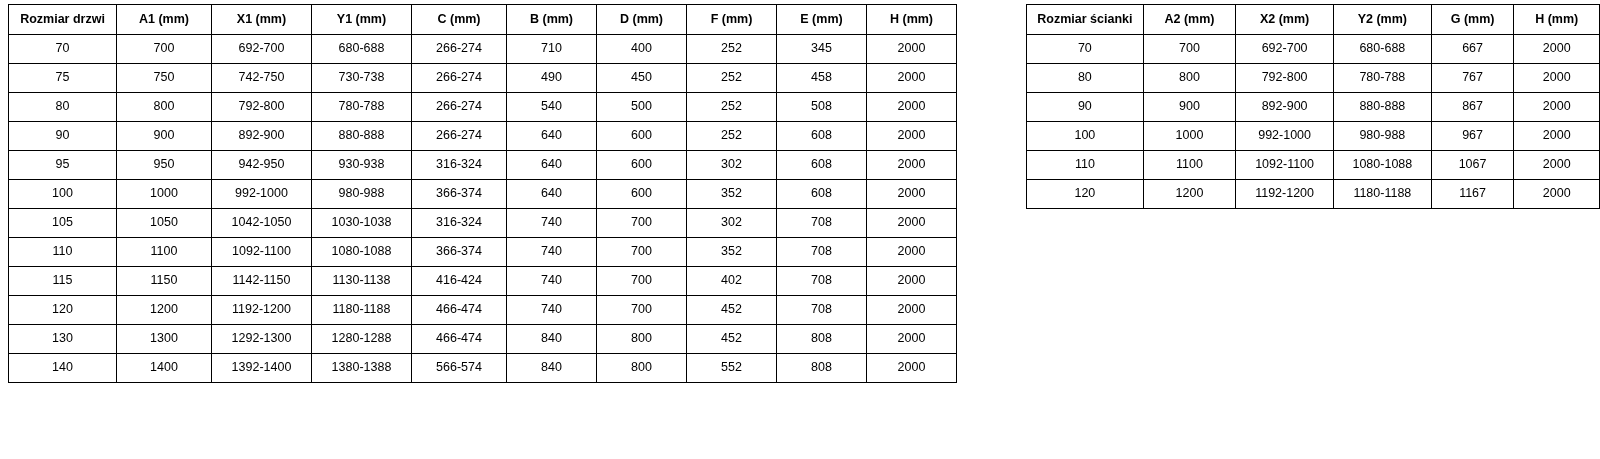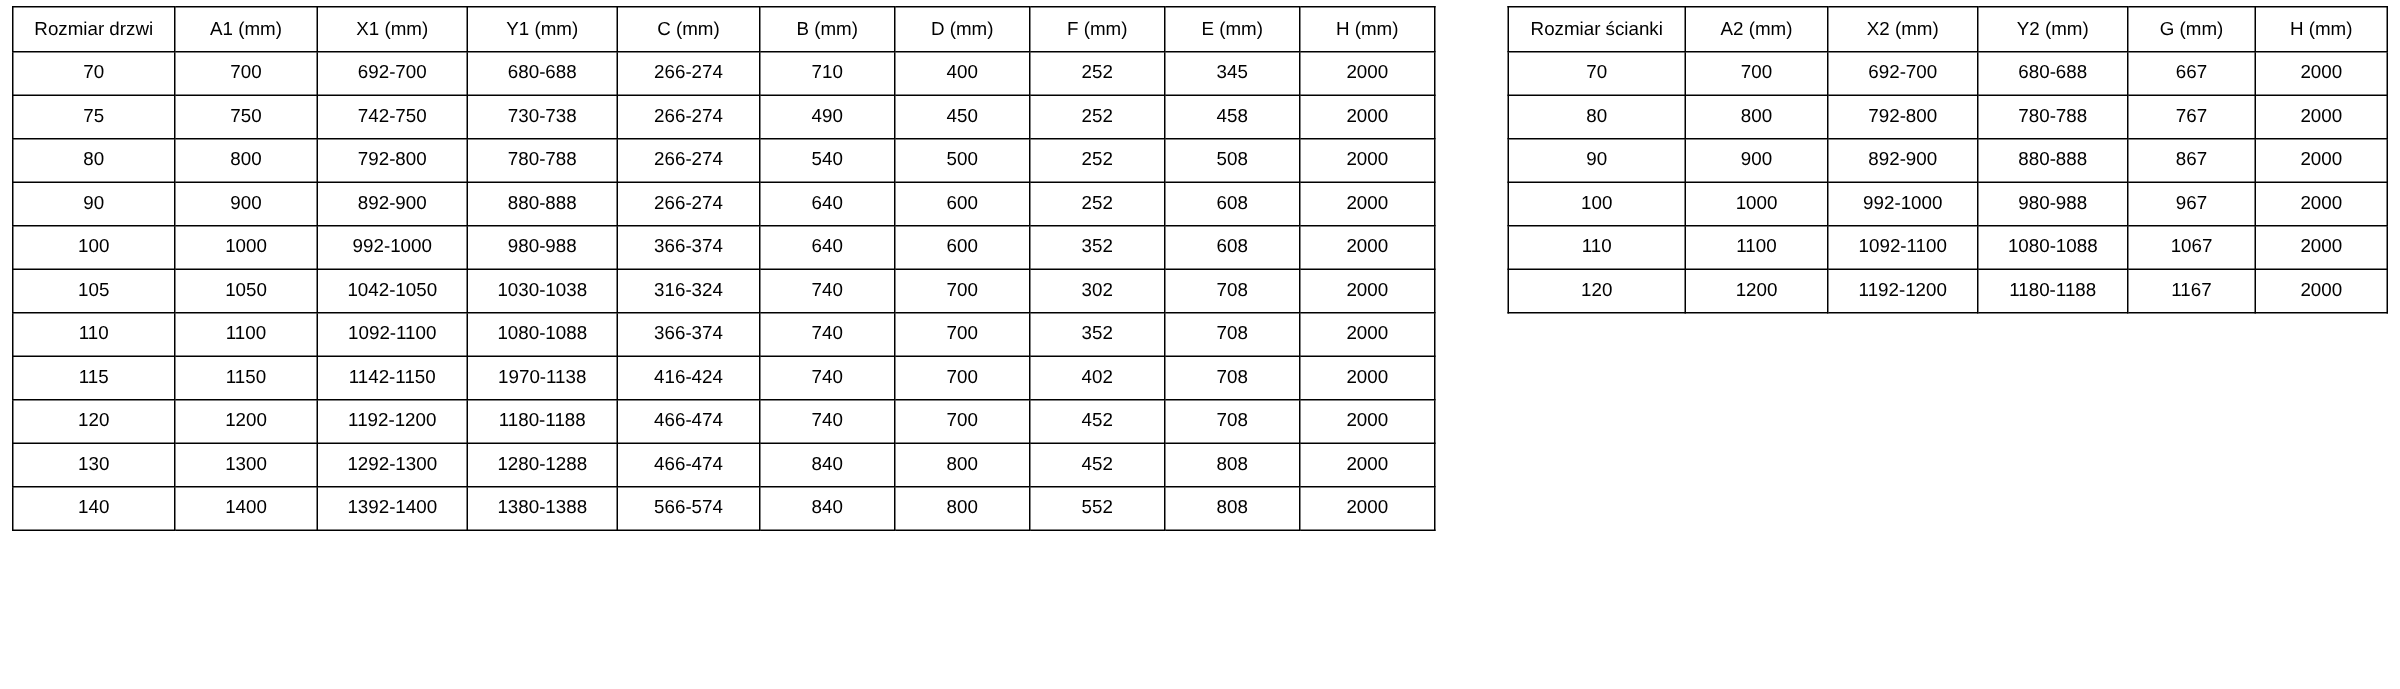--- a/index.html
+++ b/index.html
@@ -17,40 +17,40 @@
   .page {
     position: relative;
     width: 1600px;
     height: 459px;
   }
   .table-wrap {
     position: absolute;
     top: 4px;
   }
   #door-table-wrap { left: 8px; }
-  #wall-table-wrap { left: 1005px; }
+  #wall-table-wrap { left: 1026px; }
 
   table.spec {
     border-collapse: collapse;
     table-layout: fixed;
     background: #ffffff;
   }
   table.spec th,
   table.spec td {
     border: 1px solid #000000;
     text-align: center;
     vertical-align: middle;
     font-size: 12.5px;
     line-height: 1.1;
     padding: 0;
     height: 28px;
     white-space: nowrap;
   }
   table.spec th {
-    font-weight: normal;
+    font-weight: bold;
     height: 29px;
   }
   
   #door-table col.c0 { width: 108px; }
   #door-table col.c1 { width: 95px; }
   #door-table col.c2 { width: 100px; }
   #door-table col.c3 { width: 100px; }
   #door-table col.c4 { width: 95px; }
   #door-table col.c5 { width: 90px; }
   #door-table col.c6 { width: 90px; }
@@ -142,20 +142,32 @@
             <td>892-900</td>
             <td>880-888</td>
             <td>266-274</td>
             <td>640</td>
             <td>600</td>
             <td>252</td>
             <td>608</td>
             <td>2000</td>
           </tr>
           <tr>
+            <td>95</td>
+            <td>950</td>
+            <td>942-950</td>
+            <td>930-938</td>
+            <td>316-324</td>
+            <td>640</td>
+            <td>600</td>
+            <td>302</td>
+            <td>608</td>
+            <td>2000</td>
+          </tr>
+          <tr>
             <td>100</td>
             <td>1000</td>
             <td>992-1000</td>
             <td>980-988</td>
             <td>366-374</td>
             <td>640</td>
             <td>600</td>
             <td>352</td>
             <td>608</td>
             <td>2000</td>
@@ -181,21 +193,21 @@
             <td>740</td>
             <td>700</td>
             <td>352</td>
             <td>708</td>
             <td>2000</td>
           </tr>
           <tr>
             <td>115</td>
             <td>1150</td>
             <td>1142-1150</td>
-            <td>1970-1138</td>
+            <td>1130-1138</td>
             <td>416-424</td>
             <td>740</td>
             <td>700</td>
             <td>402</td>
             <td>708</td>
             <td>2000</td>
           </tr>
           <tr>
             <td>120</td>
             <td>1200</td>

